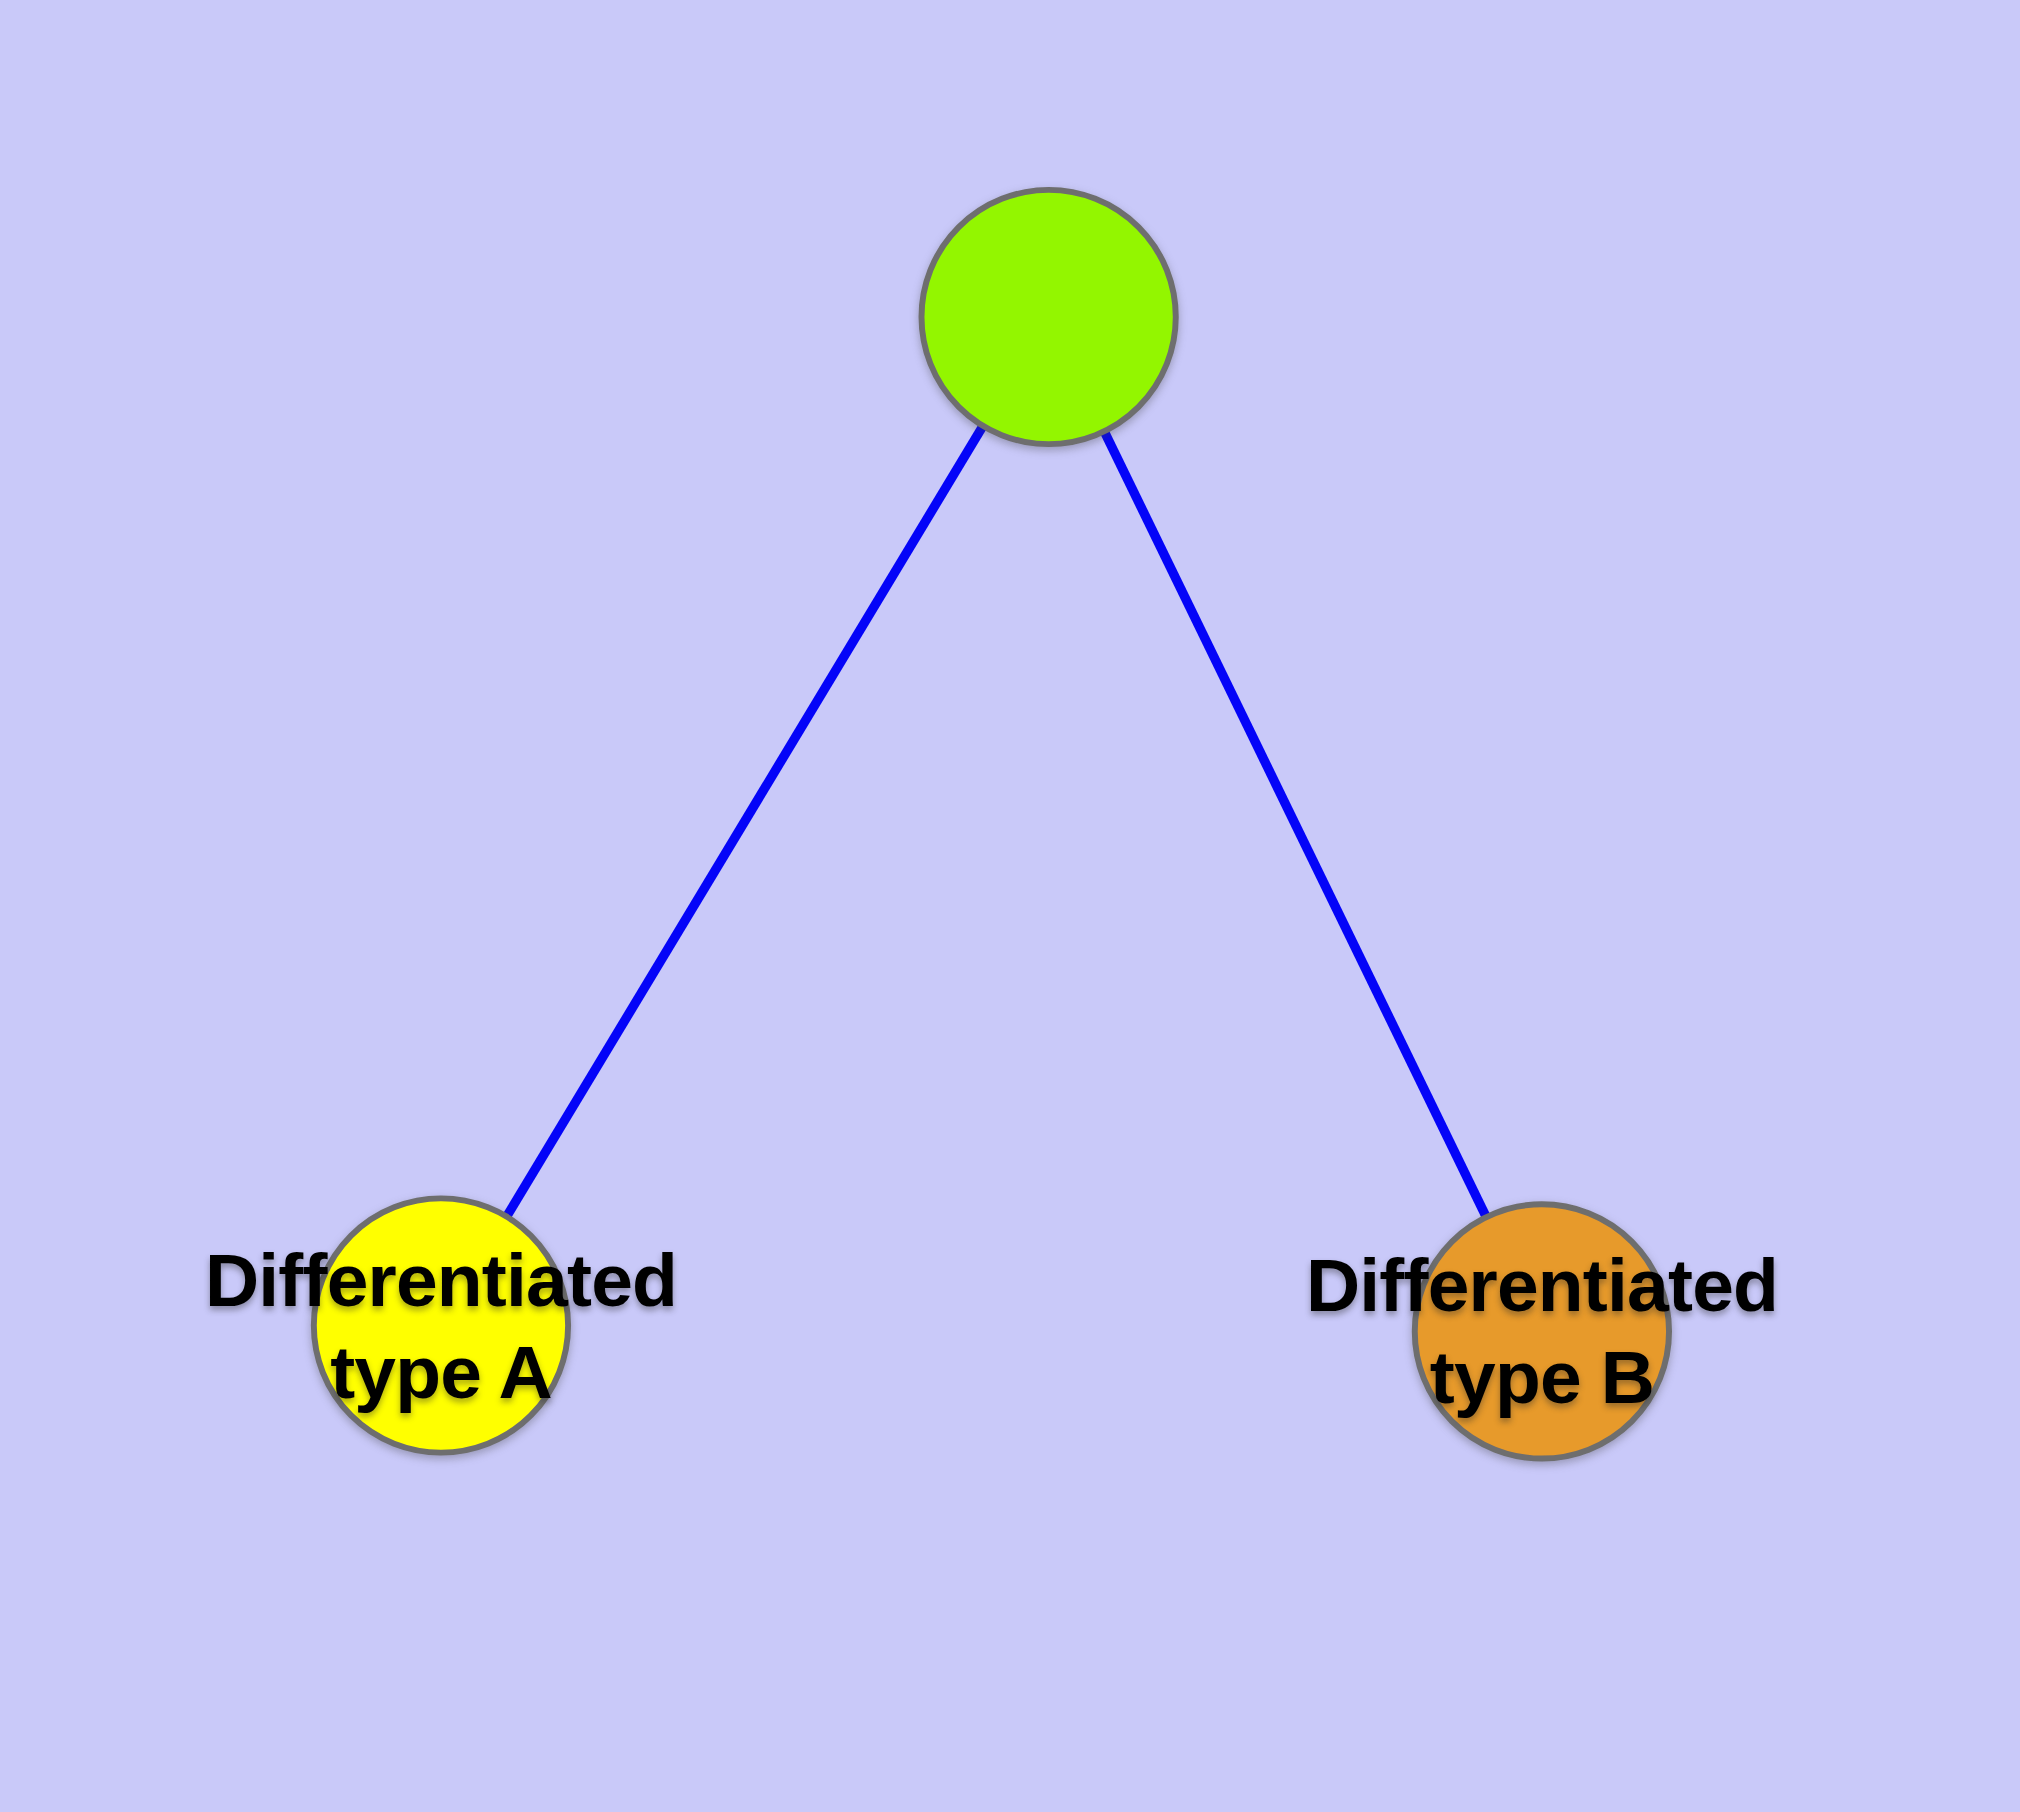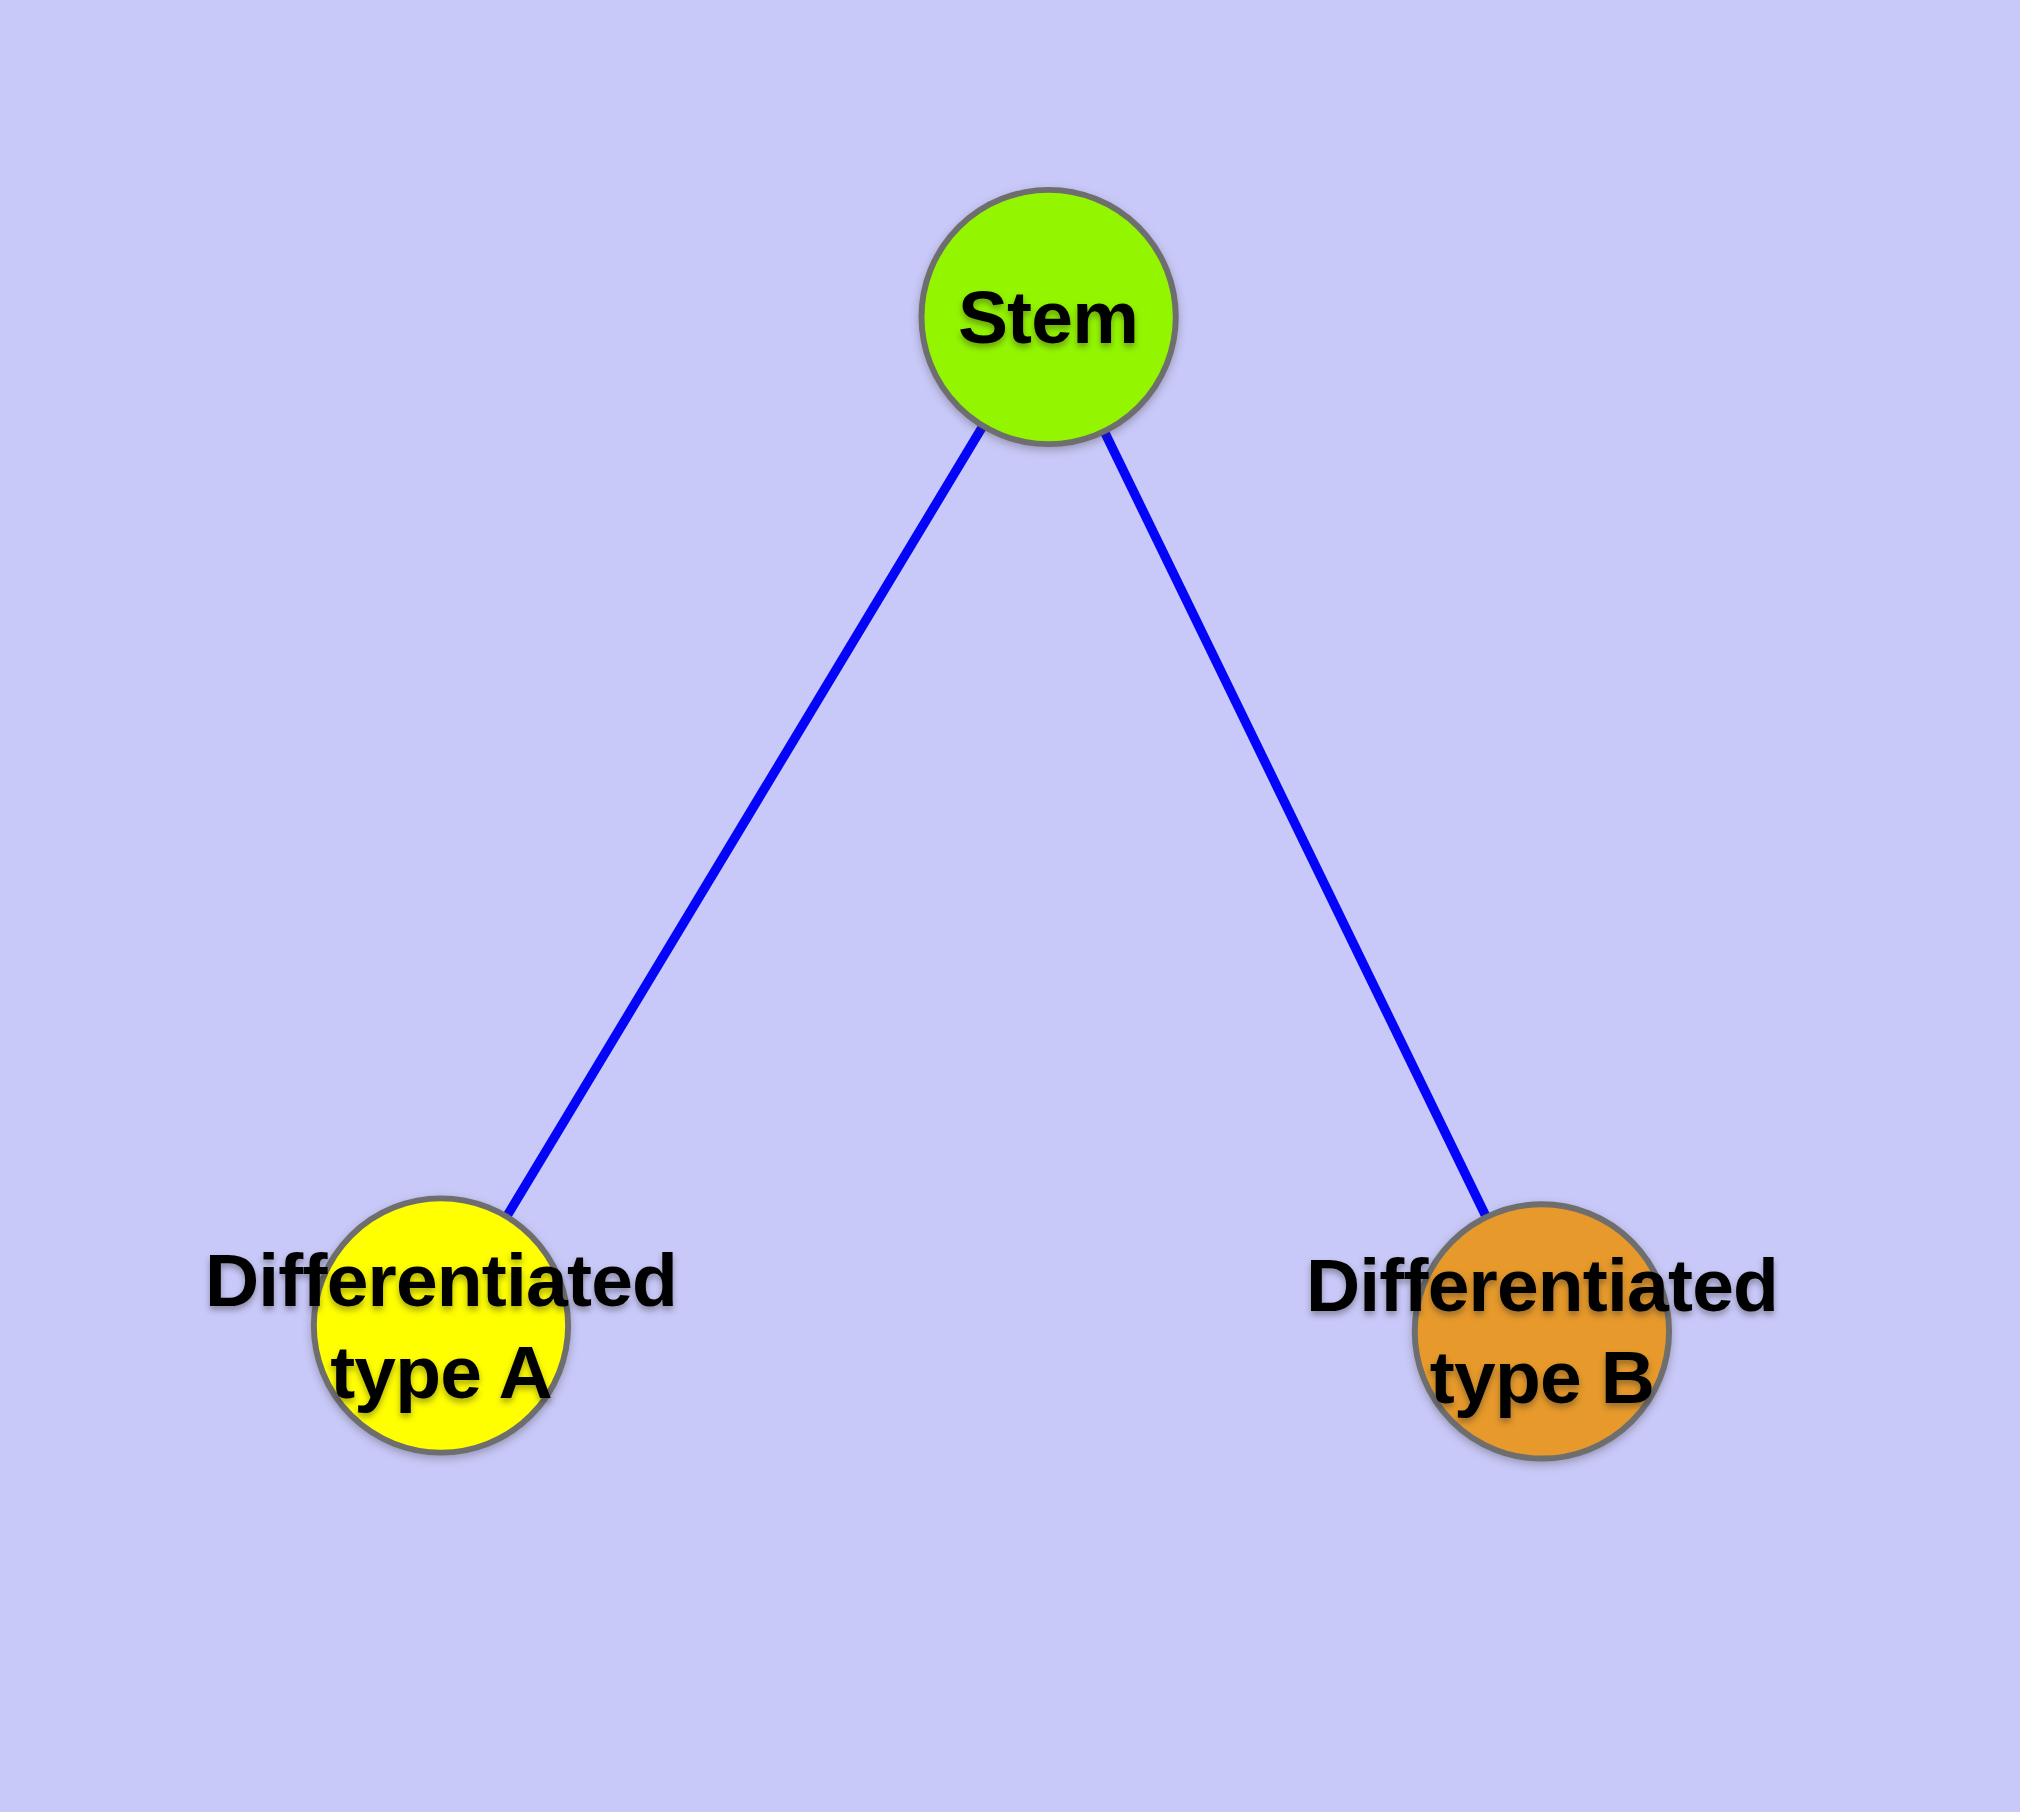--- a/index.html
+++ b/index.html
@@ -53,21 +53,20 @@
 
     <line class="edge-line" x1="1237" y1="374" x2="1819" y2="1571" stroke="#0404f8" stroke-width="11"></line>
 
     <circle class="node-circle" cx="1237" cy="374" r="150" fill="#93f600" stroke="#6e6e6e" stroke-width="7"></circle>
 
     <circle class="node-circle" cx="520" cy="1564" r="150" fill="#ffff00" stroke="#6e6e6e" stroke-width="7"></circle>
 
     <circle class="node-circle" cx="1819" cy="1571" r="150" fill="#e79a2b" stroke="#6e6e6e" stroke-width="7"></circle>
   </svg>
 
-  <div class="node-label" style="left: 1048px; top: 317px;">Stem</div>
 
   <div class="node-label" style="left: 441px; top: 1326px;">Differentiated
 type A</div>
 
   <div class="node-label" style="left: 1542px; top: 1331px;">Differentiated
 type B</div>
 
 </div>
 
 

